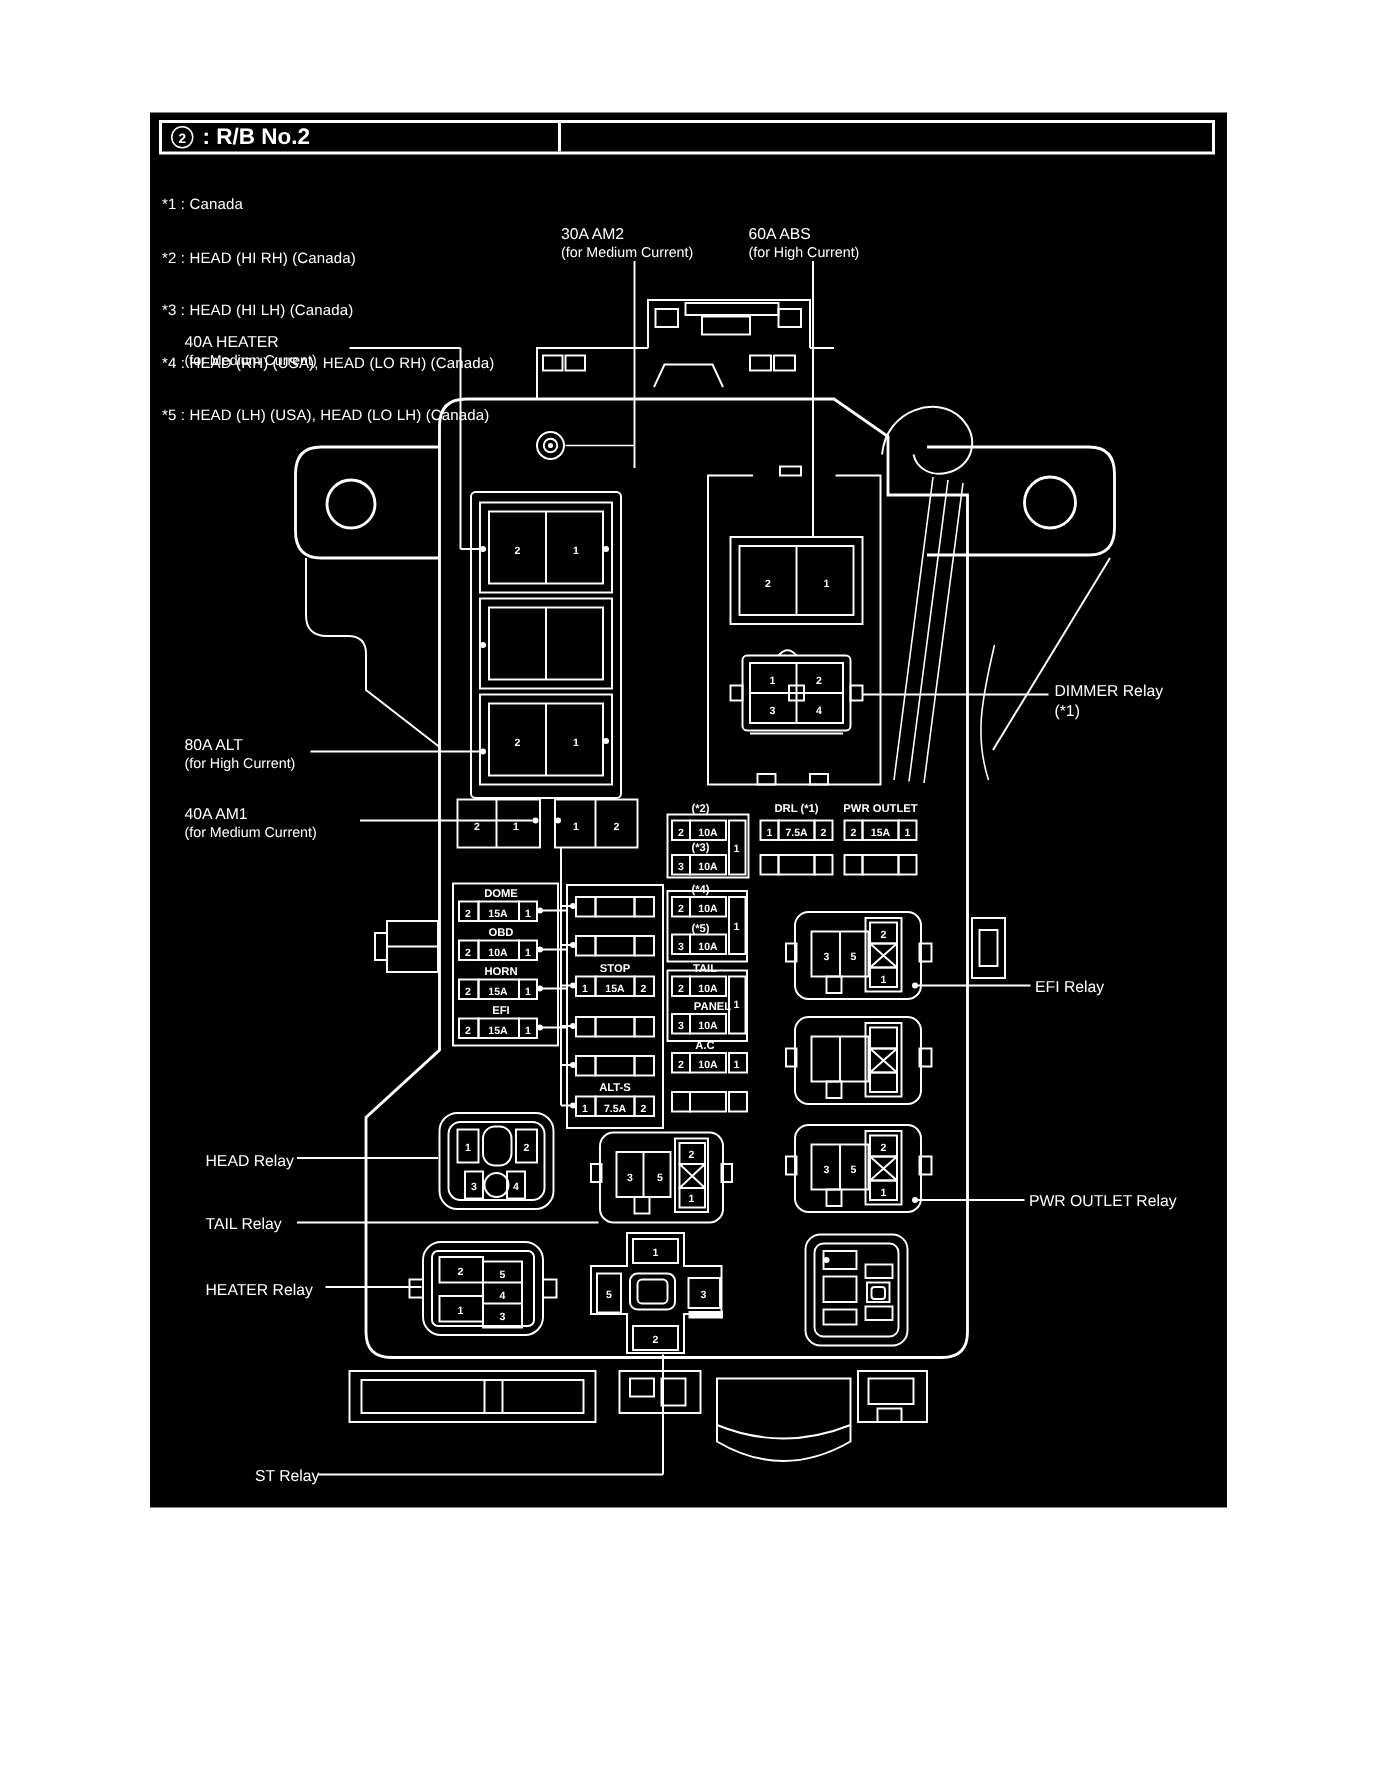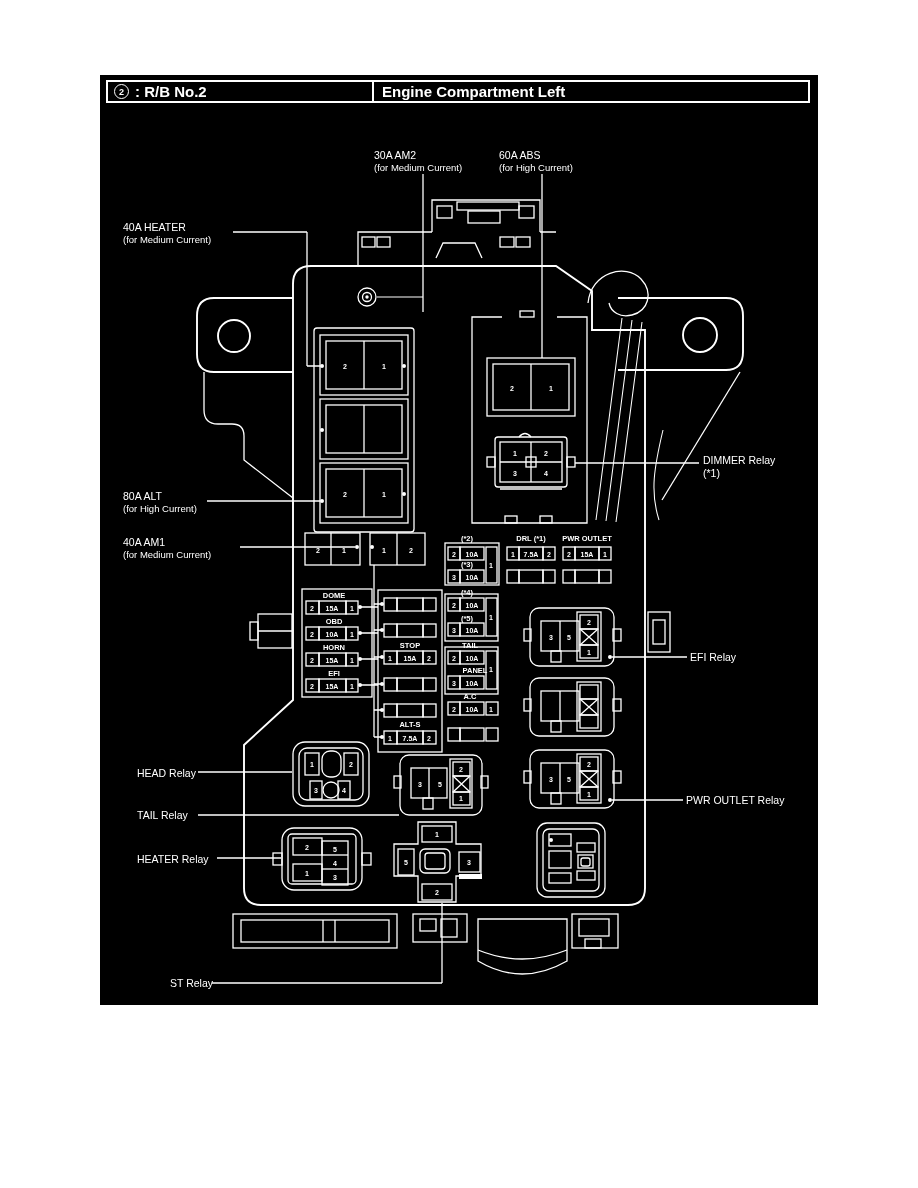--- a/index.html
+++ b/index.html
@@ -470,19 +470,23 @@
       </g>
   </svg>
 
   <div class="hdr">
     <div class="hdr-left">
       <span class="circ">
         <span>2</span>
       </span>
       <span>: R/B No.2</span>
     </div>
-    <div class="hdr-right">
-      <span>Engine Compartment Left</span>
-    </div>
   </div>
 
+  <div class="notes">
+    <div>*1 : Canada</div>
+    <div>*2 : HEAD (HI RH) (Canada)</div>
+    <div>*3 : HEAD (HI LH) (Canada)</div>
+    <div>*4 : HEAD (RH) (USA), HEAD (LO RH) (Canada)</div>
+    <div>*5 : HEAD (LH) (USA), HEAD (LO LH) (Canada)</div>
+  </div>
 
 </div>
 
 </body></html>

